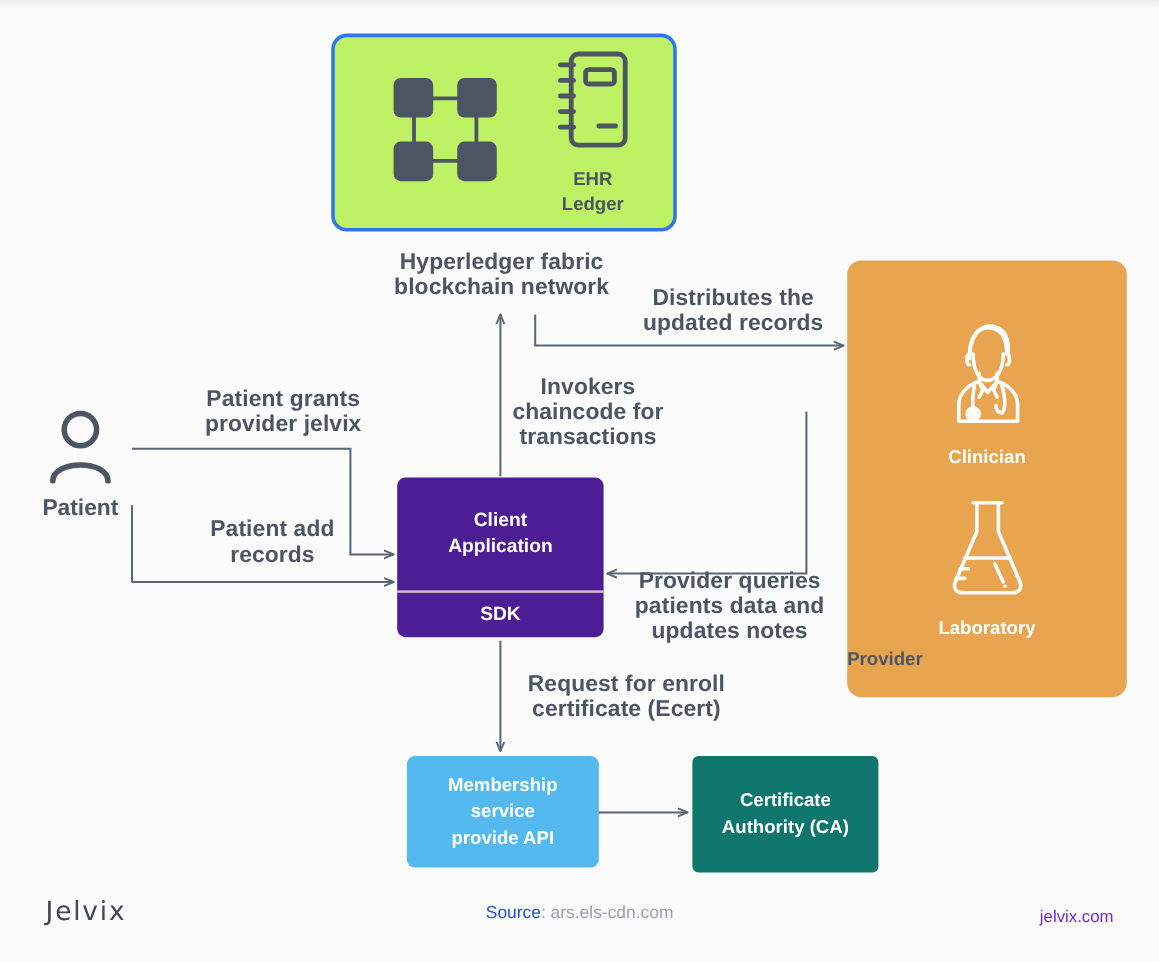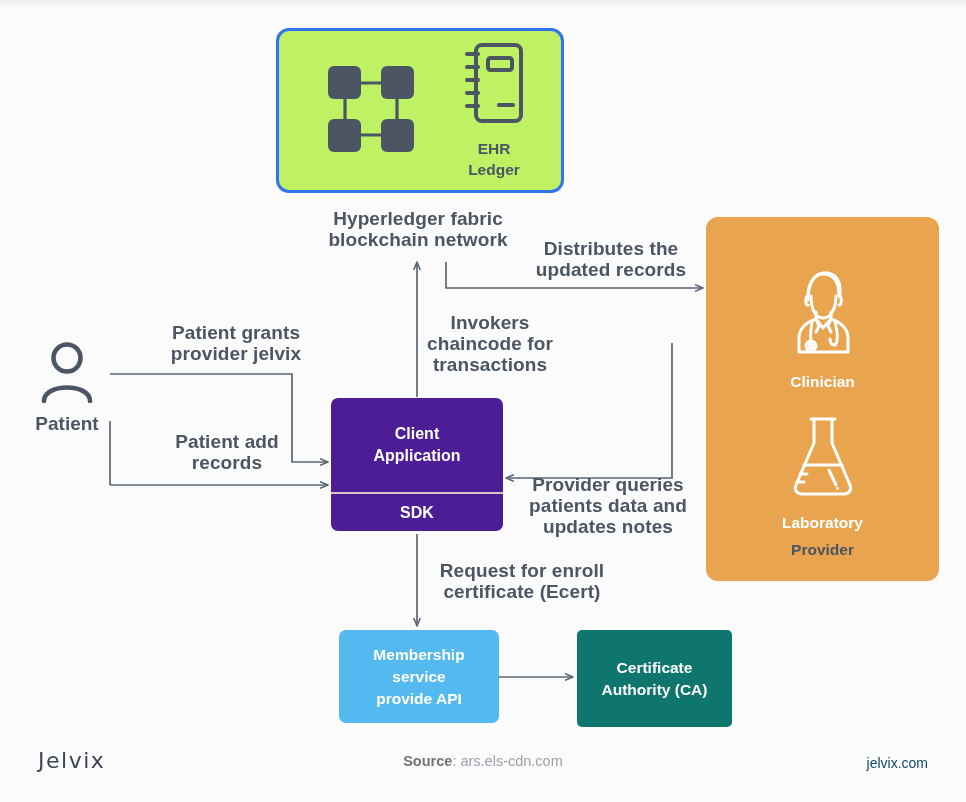--- a/index.html
+++ b/index.html
@@ -107,21 +107,21 @@
     margin-top: 11px;
     color: #ffffff;
     font-size: 15.5px;
     font-weight: 700;
     text-align: center;
   }
   #provider-caption {
     position: absolute;
     left: 706px; top: 541px;
     width: 233px;
-    text-align: center;
+    text-align: left;
     color: #4b5563;
     font-size: 15.5px;
     font-weight: 700;
   }
 
   
   #msp-box {
     position: absolute;
     left: 339px; top: 630px;
     width: 160px; height: 93px;
@@ -155,25 +155,25 @@
     font-family: "DejaVu Sans", sans-serif;
   }
   #footer-source {
     position: absolute;
     left: 0; top: 753px;
     width: 966px;
     text-align: center;
     font-size: 14.5px;
     color: #9aa1ac;
   }
-  #footer-source b { color: #737373; font-weight: 700; }
+  #footer-source b { color: #1d4ed8; font-weight: 400; }
   #footer-site {
     position: absolute;
     right: 38px; top: 755px;
-    color: #0c4a6e;
+    color: #6d28d9;
     font-size: 14px;
   }
 
   
   #wires { position: absolute; left: 0; top: 0; width: 966px; height: 802px; }
 </style>
 </head>
 <body>
 
 <div id="stage">

